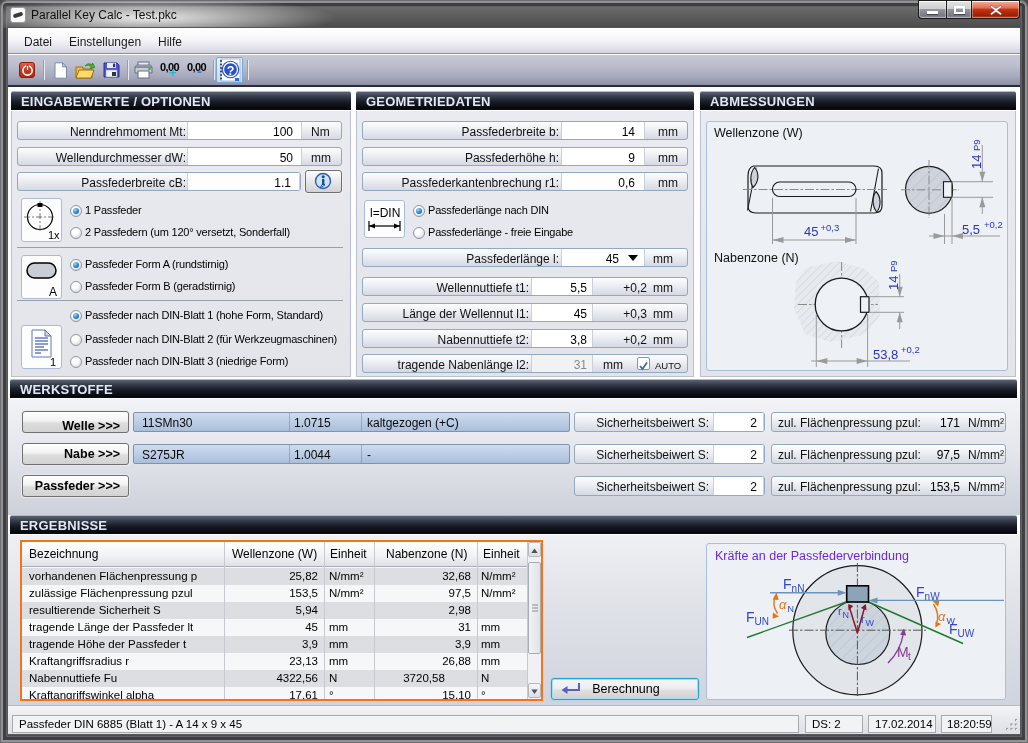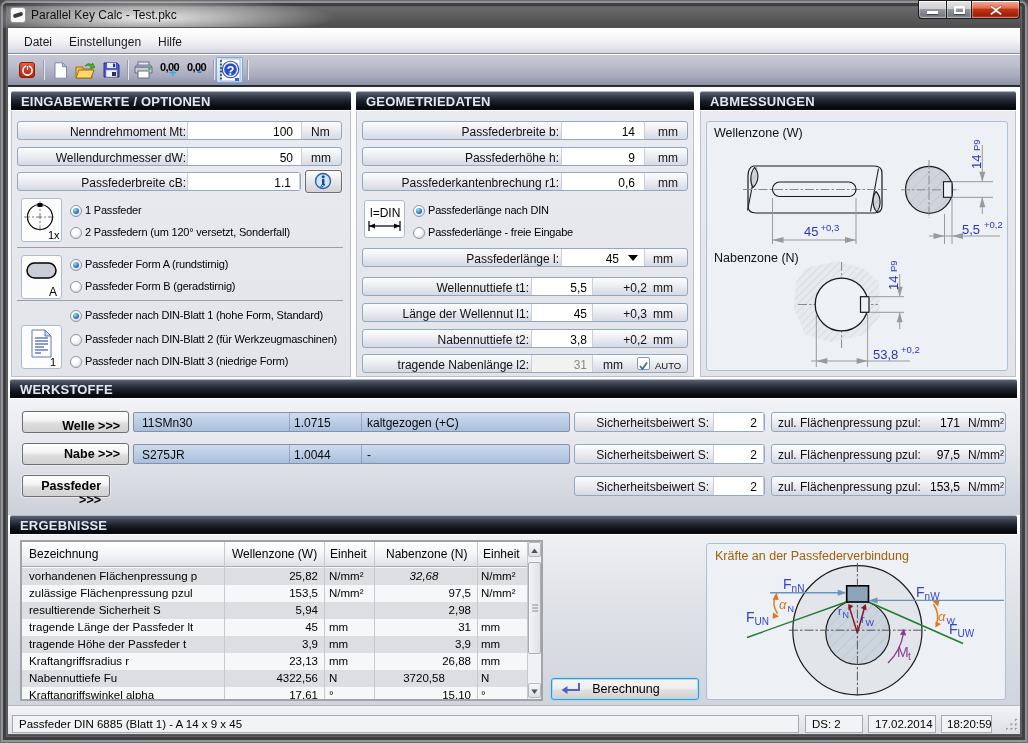--- a/index.html
+++ b/index.html
@@ -77,21 +77,21 @@
 .wbutton { position:absolute; height:22px; border:1px solid #707070; border-radius:3px;
   background:linear-gradient(180deg,#ffffff 0%,#f2f2f2 45%,#dddddd 55%,#d2d2d4 100%);
   box-shadow:0 0 0 1px #e8eaee; font-size:12.5px; font-weight:bold; color:#000; text-align:right; }
 .wmat { position:absolute; height:20px; border:1px solid #8292aa; border-radius:2px;
   background:linear-gradient(180deg,#cedcee 0%,#bccee6 50%,#a9bedb 100%); }
 .wmat span { position:absolute; top:3px; font-size:12px; color:#0a0a0a; }
 .wmat i { position:absolute; top:0; width:1px; height:18px; background:rgba(100,120,150,0.45); }
 
 
 #rtable { position:absolute; left:20px; top:540px; width:523px; height:161px;
-  border:2px solid #a3a3a3; background:#f6f7f8; }
+  border:2px solid #f97316; background:#f6f7f8; }
 .trow { position:absolute; left:0; width:505px; height:17px; }
 .trow.g { background:#dcdee1; }
 .tcell { position:absolute; top:2px; font-size:11.5px; color:#000; white-space:nowrap; }
 #thead .tcell { font-size:12px; }
 .tsepv { position:absolute; top:0; width:1px; background:#c6cad0; }
 #thead { position:absolute; left:0; top:0; width:505px; height:25px;
   background:linear-gradient(180deg,#ffffff 0%,#f2f3f5 55%,#dfe1e6 100%); border-bottom:1px solid #a8acb4; }
 
 
 #sbar { position:absolute; left:505px; top:0; width:14px; height:157px; background:#f0f1f4; border-left:1px solid #c6cad0; }
@@ -497,21 +497,21 @@
       <div class="rinp" style="left:138px;width:51px;"></div>
       <div class="rlbl" style="left:6px;width:128px;font-size:12px;top:3px;">Sicherheitsbeiwert S:</div>
       <div class="rval" style="left:140px;width:42px;top:3px;font-size:12px;">2</div>
     </div>
     <div class="row" style="left:763px;top:357px;width:235px;height:20px;">
       <div class="rlbl" style="left:6px;width:142px;font-size:12px;top:3px;">zul. Flächenpressung pzul:</div>
       <div class="rval" style="left:130px;width:58px;top:3px;font-size:12px;">97,5</div>
       <div class="runit" style="left:196px;top:3px;font-size:12px;">N/mm²</div>
     </div>
 
-    <div class="wbutton" style="left:14px;top:388px;width:88px;padding-left:14px;">
+    <div class="wbutton" style="left:14px;top:388px;width:107px;padding-left:14px;">
           <span style="position:absolute;right:8px;top:3px;">Passfeder &gt;&gt;&gt;</span>
         </div>
     <div class="row" style="left:566px;top:389px;width:191px;height:20px;">
       <div class="rinp" style="left:138px;width:51px;"></div>
       <div class="rlbl" style="left:6px;width:128px;font-size:12px;top:3px;">Sicherheitsbeiwert S:</div>
       <div class="rval" style="left:140px;width:42px;top:3px;font-size:12px;">2</div>
     </div>
     <div class="row" style="left:763px;top:389px;width:235px;height:20px;">
       <div class="rlbl" style="left:6px;width:142px;font-size:12px;top:3px;">zul. Flächenpressung pzul:</div>
       <div class="rval" style="left:130px;width:58px;top:3px;font-size:12px;">153,5</div>
@@ -528,21 +528,21 @@
         <div class="tcell" style="left:7px;top:5px;">Bezeichnung</div>
         <div class="tcell" style="left:210px;top:5px;">Wellenzone (W)</div>
         <div class="tcell" style="left:308px;top:5px;">Einheit</div>
         <div class="tcell" style="left:364px;top:5px;">Nabenzone (N)</div>
         <div class="tcell" style="left:461px;top:5px;">Einheit</div>
       </div>
       <div class="trow g" style="top:26px;">
         <div class="tcell" style="left:7px;">vorhandenen Flächenpressung p</div>
         <div class="tcell" style="left:202px;width:94px;text-align:right;">25,82</div>
         <div class="tcell" style="left:307px;">N/mm²</div>
-        <div class="tcell" style="left:355px;width:94px;text-align:center;font-style:italic;">32,68</div>
+        <div class="tcell" style="left:355px;width:94px;text-align:right;">32,68</div>
         <div class="tcell" style="left:459px;">N/mm²</div>
       </div>
       <div class="trow" style="top:43px;">
         <div class="tcell" style="left:7px;">zulässige Flächenpressung pzul</div>
         <div class="tcell" style="left:202px;width:94px;text-align:right;">153,5</div>
         <div class="tcell" style="left:307px;">N/mm²</div>
         <div class="tcell" style="left:355px;width:94px;text-align:right;">97,5</div>
         <div class="tcell" style="left:459px;">N/mm²</div>
       </div>
       <div class="trow g" style="top:60px;">
@@ -662,21 +662,21 @@
           <text x="154" y="79" font-size="11">r</text>
               <text x="158.5" y="82" font-size="9">W</text>
         </g>
         <text x="72" y="65" font-size="13" fill="#e07818" font-style="italic">α</text>
         <text x="80.5" y="68" font-size="9" fill="#3347c8">N</text>
         <text x="231" y="77" font-size="13" fill="#e07818" font-style="italic">α</text>
         <text x="239.5" y="80" font-size="9" fill="#3347c8">W</text>
         <text x="190" y="113" font-size="14" fill="#8b3a96">M</text>
         <text x="201" y="116" font-size="10" fill="#8b3a96">t</text>
       </svg>
-      <div style="position:absolute;left:8px;top:5px;font-size:12.5px;color:#a16207;">Kräfte an der Passfederverbindung</div>
+      <div style="position:absolute;left:8px;top:5px;font-size:12.5px;color:#6d28d9;">Kräfte an der Passfederverbindung</div>
     </div>
 
   </div>
   <div id="statusbar">
     <div class="sfield" style="left:4px;width:787px;">
           <span style="position:absolute;left:6px;top:2px;white-space:nowrap;">Passfeder DIN 6885 (Blatt 1) - A 14 x 9 x 45</span>
         </div>
     <div class="sfield" style="left:797px;width:58px;">
           <span style="position:absolute;left:6px;top:2px;">DS: 2</span>
         </div>

